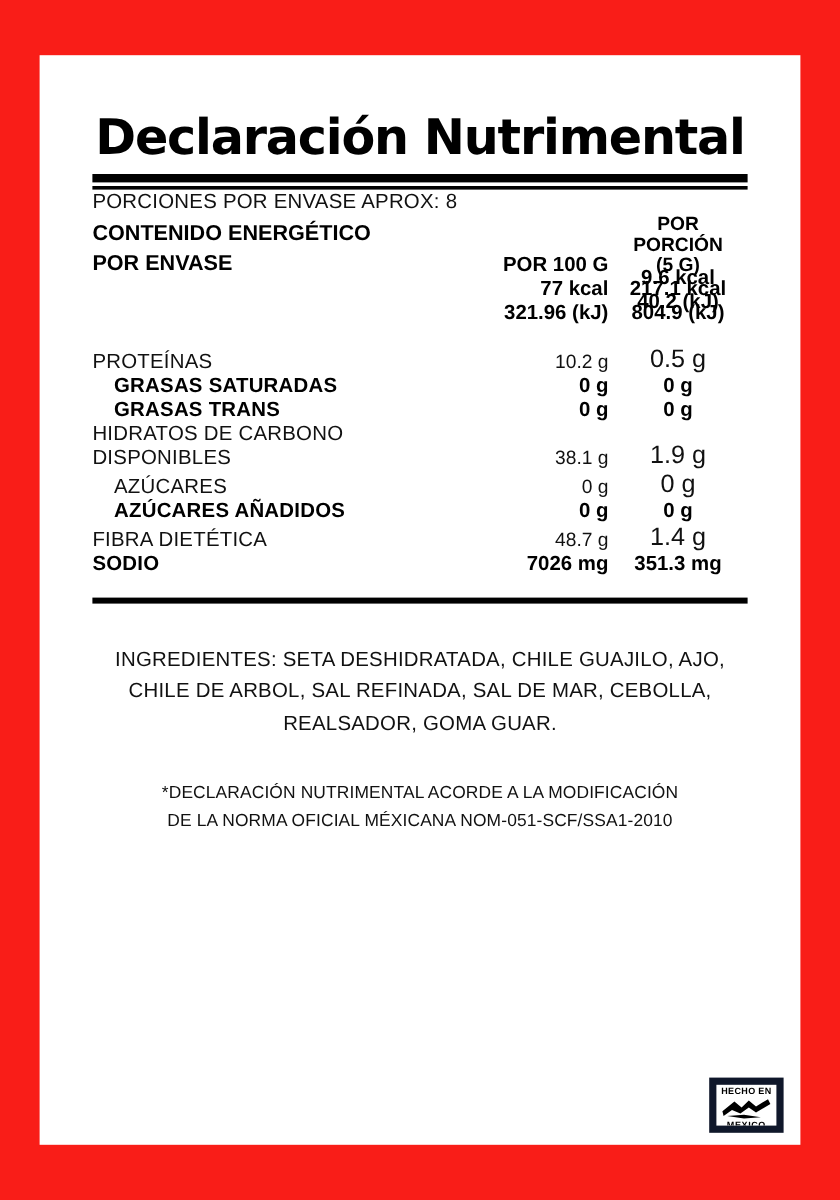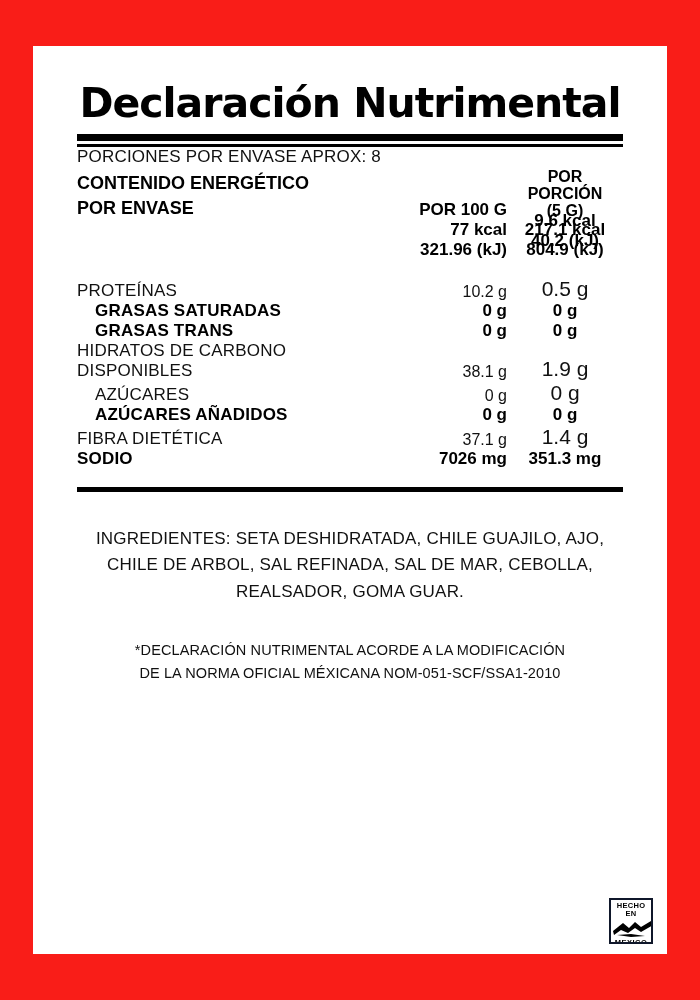--- a/index.html
+++ b/index.html
@@ -19,21 +19,21 @@
     top: 46px;
     width: 634px;
     height: 908px;
     background: #ffffff;
     box-sizing: border-box;
     padding: 0;
   }
   .inner {
     position: absolute;
     left: 44px;
-    top: 36px;
+    top: 47px;
     width: 546px;
   }
   
   .title {
     font-size: 41px;
     font-weight: bold;
     letter-spacing: -1px;
     color: #000;
     text-align: center;
     line-height: 1.05;
@@ -151,23 +151,23 @@
     color: #111;
     text-align: center;
     line-height: 1.6;
     letter-spacing: 0.1px;
   }
   
   .stamp {
     position: absolute;
     right: 14px;
     bottom: 10px;
-    width: 44px;
+    width: 62px;
     height: 46px;
-    border: 2px solid #0f172a;
+    border: 6px solid #0f172a;
     box-sizing: border-box;
     background: #fff;
     text-align: center;
     overflow: hidden;
   }
   .stamp .s-top {
     font-size: 7.5px;
     font-weight: bold;
     letter-spacing: 0.3px;
     line-height: 1.1;
@@ -280,21 +280,21 @@
             <td class="v100">0 g</td>
             <td class="vport">0 g</td>
           </tr>
           <tr>
             <td class="nm bold ind">AZÚCARES AÑADIDOS</td>
             <td class="v100 bold">0 g</td>
             <td class="vport bold">0 g</td>
           </tr>
           <tr>
             <td class="nm">FIBRA DIETÉTICA</td>
-            <td class="v100">37.1 g</td>
+            <td class="v100">48.7 g</td>
             <td class="vport">1.4 g</td>
           </tr>
           <tr>
             <td class="nm bold">SODIO</td>
             <td class="v100 bold">7026 mg</td>
             <td class="vport bold">351.3 mg</td>
           </tr>
         </tbody>
     </table>
 

